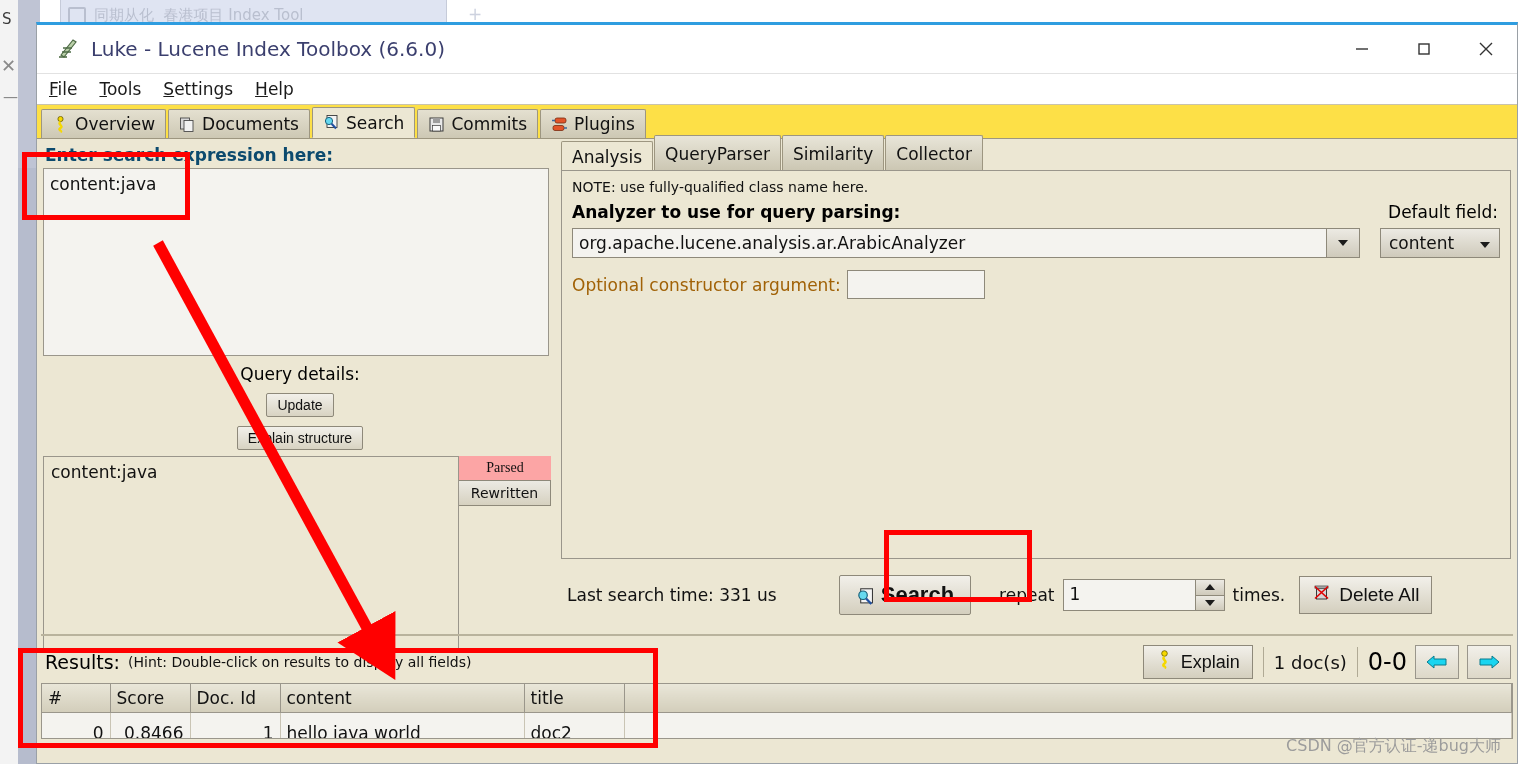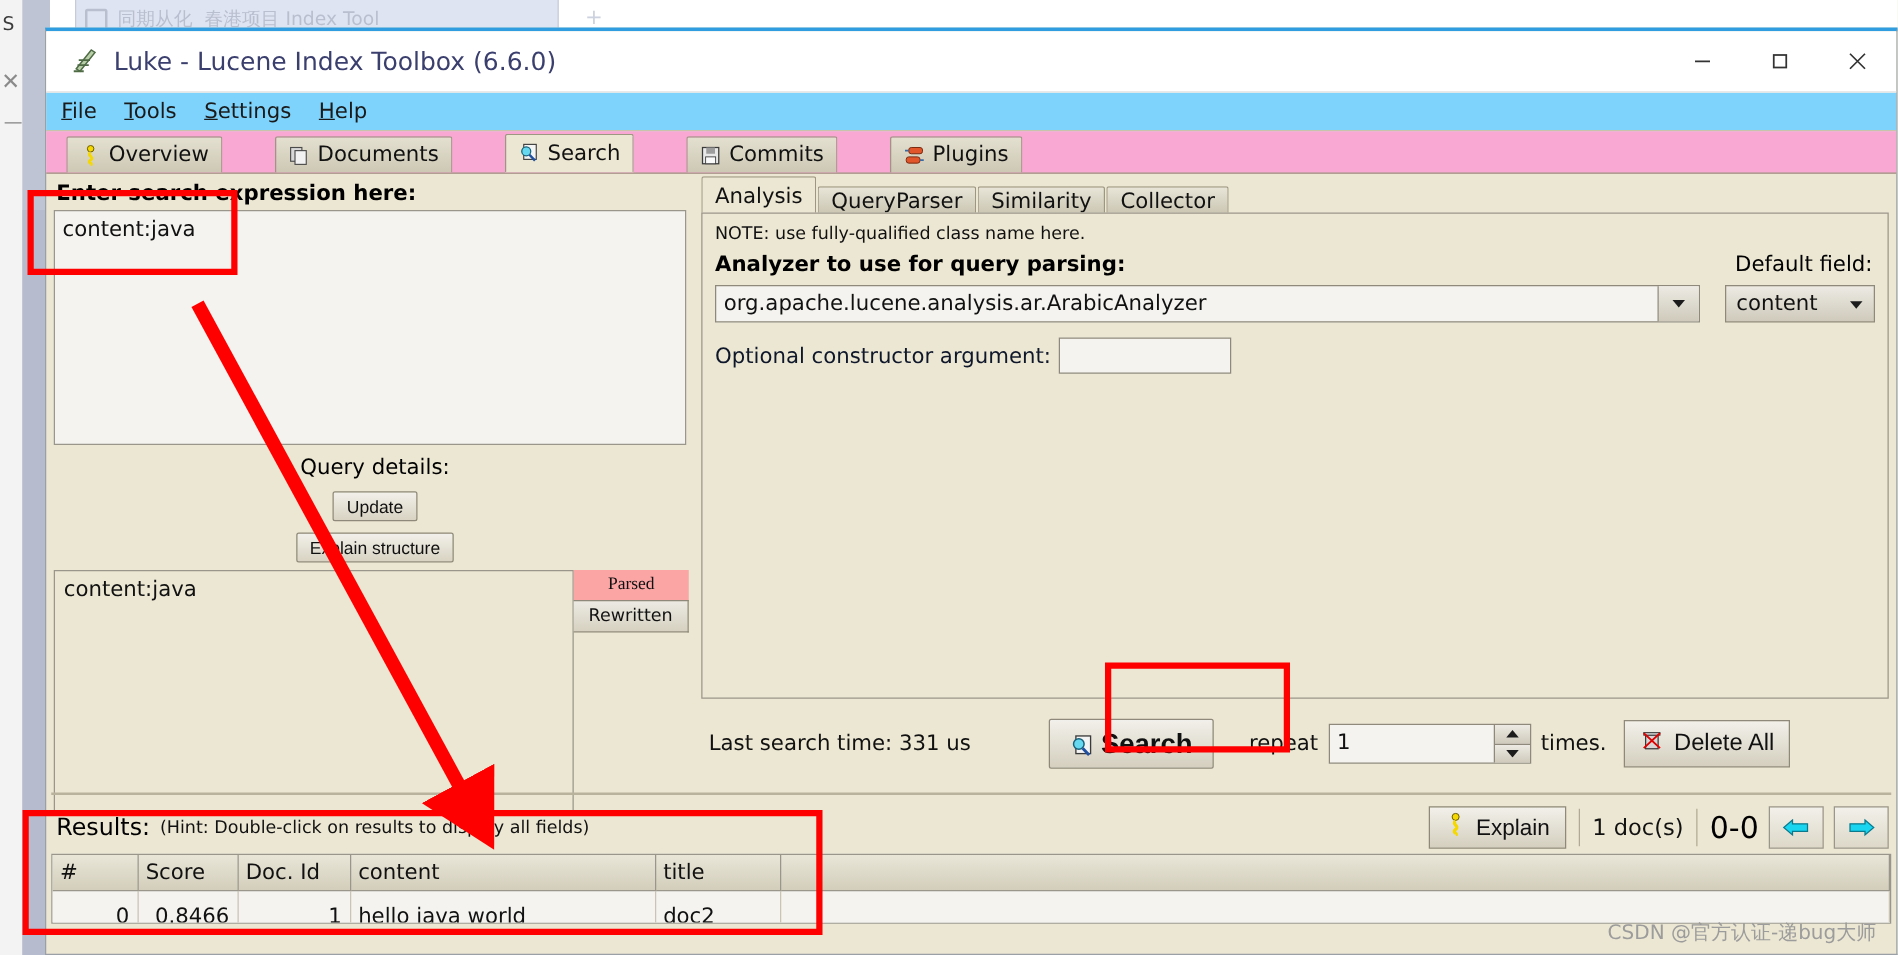--- a/index.html
+++ b/index.html
@@ -28,39 +28,39 @@
     background:#ece7d3;border:1px solid #9aa0a6;box-sizing:border-box;
     border-top:3px solid #2f9de0;
   }
   #titlebar{height:48px;background:#ffffff;display:flex;align-items:center;position:relative;border-bottom:1px solid #e2e2e2;}
   #title-icon{margin-left:18px;width:26px;height:26px;position:relative;}
   #title-text{margin-left:10px;font-size:20px;color:#3b3f6e;font-family:"DejaVu Sans","Liberation Sans",sans-serif;white-space:nowrap;}
   #win-controls{position:absolute;right:0;top:0;height:48px;display:flex;align-items:center;}
   .wbtn{width:62px;height:48px;display:flex;align-items:center;justify-content:center;font-size:19px;color:#333;}
 
   
-  #menubar{height:30px;background:#7dd3fc;display:flex;align-items:center;padding-left:12px;border-bottom:1px solid #c9c3ac;}
+  #menubar{height:30px;background:#ffffff;display:flex;align-items:center;padding-left:12px;border-bottom:1px solid #c9c3ac;}
   .menu-item{font-size:17px;color:#1a1a1a;margin-right:22px;}
   .menu-item u{text-decoration:underline;}
 
   
-  #tabstrip{height:33px;background:#f9a8d4;display:flex;align-items:flex-end;padding-left:16px;border-bottom:1px solid #9d9680;gap:40px;}
+  #tabstrip{height:33px;background:#fde047;display:flex;align-items:flex-end;padding-left:4px;border-bottom:1px solid #9d9680;}
   .tab{
     height:29px;display:flex;align-items:center;gap:6px;padding:0 10px;
     background:linear-gradient(#e4e0d0,#cdc8b4);border:1px solid #9d9680;border-bottom:none;
     font-size:17px;color:#111;margin-right:2px;border-radius:2px 2px 0 0;box-sizing:border-box;
   }
   .tab.active{background:#ece7d3;height:31px;border-bottom:1px solid #ece7d3;}
   .tabicon{width:17px;height:17px;display:inline-block;position:relative;flex:none;}
 
   
   #content{position:absolute;left:0;right:0;top:114px;bottom:0;}
 
   #left-pane{position:absolute;left:6px;top:2px;width:512px;bottom:0;}
-  #lbl-expr{font-size:17px;font-weight:bold;color:#000000;padding:4px 0 3px 2px;}
+  #lbl-expr{font-size:17px;font-weight:bold;color:#0c4a6e;padding:4px 0 3px 2px;}
   #expr-box{
     width:506px;height:188px;background:#f4f3ef;border:1px solid #9a968b;box-sizing:border-box;
     font-size:17px;color:#111;padding:5px 6px;
   }
   #qd-row{display:flex;align-items:center;gap:9px;margin-top:8px;padding-left:2px;flex-direction:column;}
   #qd-label{font-size:17px;color:#000;}
   .jbtn{
     background:linear-gradient(#f2f0ea,#d8d3c2);border:1px solid #8e897a;border-radius:2px;
     font-size:14px;color:#111;padding:3px 10px;box-sizing:border-box;
   }
@@ -73,21 +73,21 @@
   .vtab{
     font-size:14px;color:#111;padding:4px 7px;box-sizing:border-box;width:92px;text-align:center;
   }
   .vtab.sel{background:#fca5a5;font-family:Liberation Serif, serif;}
   .vtab.unsel{background:linear-gradient(#eceae3,#d6d1c0);border:1px solid #8e897a;border-left:none;}
 
   
   #right-pane{position:absolute;left:524px;right:6px;top:2px;bottom:0;}
   #rt-tabstrip{display:flex;align-items:flex-end;height:30px;}
   .rtab{
-    height:22px;display:flex;align-items:center;padding:0 10px;font-size:17px;color:#111;
+    height:36px;display:flex;align-items:center;padding:0 10px;font-size:17px;color:#111;
     background:linear-gradient(#e8e5d8,#cbc6b2);border:1px solid #9d9680;border-bottom:none;
     margin-right:1px;box-sizing:border-box;border-radius:2px 2px 0 0;
   }
   .rtab.active{background:#ece7d3;height:30px;}
   #rt-panel{
     position:absolute;left:0;right:0;top:29px;height:389px;border:1px solid #9a968b;
     background:#ece7d3;box-sizing:border-box;padding:8px 10px;
   }
   #an-title{font-size:17px;font-weight:bold;color:#000;margin-bottom:6px;}
   #an-note{font-size:14px;color:#111;margin-bottom:7px;}
@@ -100,21 +100,21 @@
   .combo-arrow{
     width:32px;height:28px;flex:none;margin-left:auto;background:linear-gradient(#eceae3,#cfcabb);
     border-left:1px solid #8e897a;display:flex;align-items:center;justify-content:center;
   }
   #def-combo{
     width:120px;height:30px;display:flex;align-items:center;justify-content:space-between;
     background:linear-gradient(#eceae3,#cfcabb);border:1px solid #8e897a;
     font-size:17px;color:#111;padding:0 8px;box-sizing:border-box;
   }
   #opt-row{display:flex;align-items:center;gap:6px;margin-top:12px;}
-  #opt-lbl{font-size:17px;color:#0f172a;}
+  #opt-lbl{font-size:17px;color:#a16207;}
   #opt-input{width:138px;height:29px;background:#f4f3ef;border:1px solid #8e897a;box-sizing:border-box;}
 
   #search-row{position:absolute;left:0;right:0;top:428px;height:52px;display:flex;align-items:center;}
   #last-time{font-size:17px;color:#111;margin-left:6px;}
   #search-btn{
     margin-left:62px;height:40px;display:flex;align-items:center;gap:8px;padding:0 16px;
     background:linear-gradient(#f2f0ea,#d4cfbe);border:1px solid #8e897a;border-radius:2px;
     font-size:22px;font-weight:bold;color:#111;box-sizing:border-box;
   }
   #repeat-lbl{margin-left:28px;font-size:17px;color:#111;}

